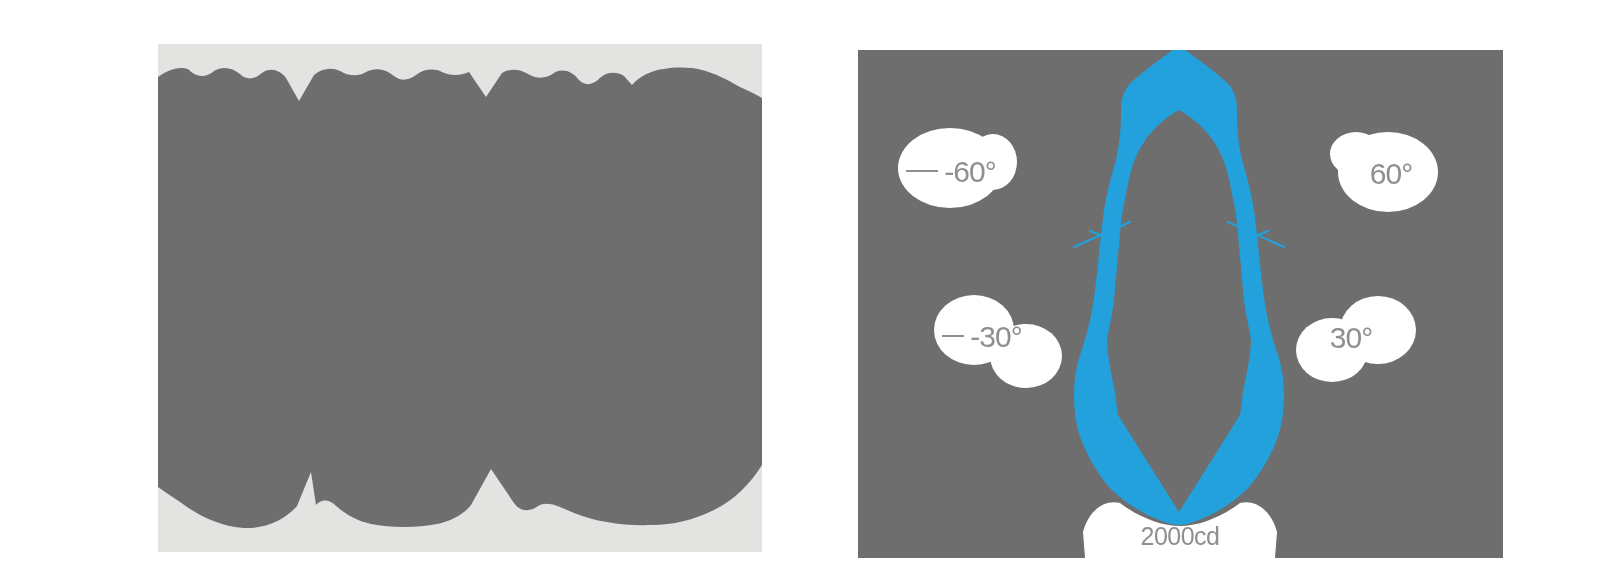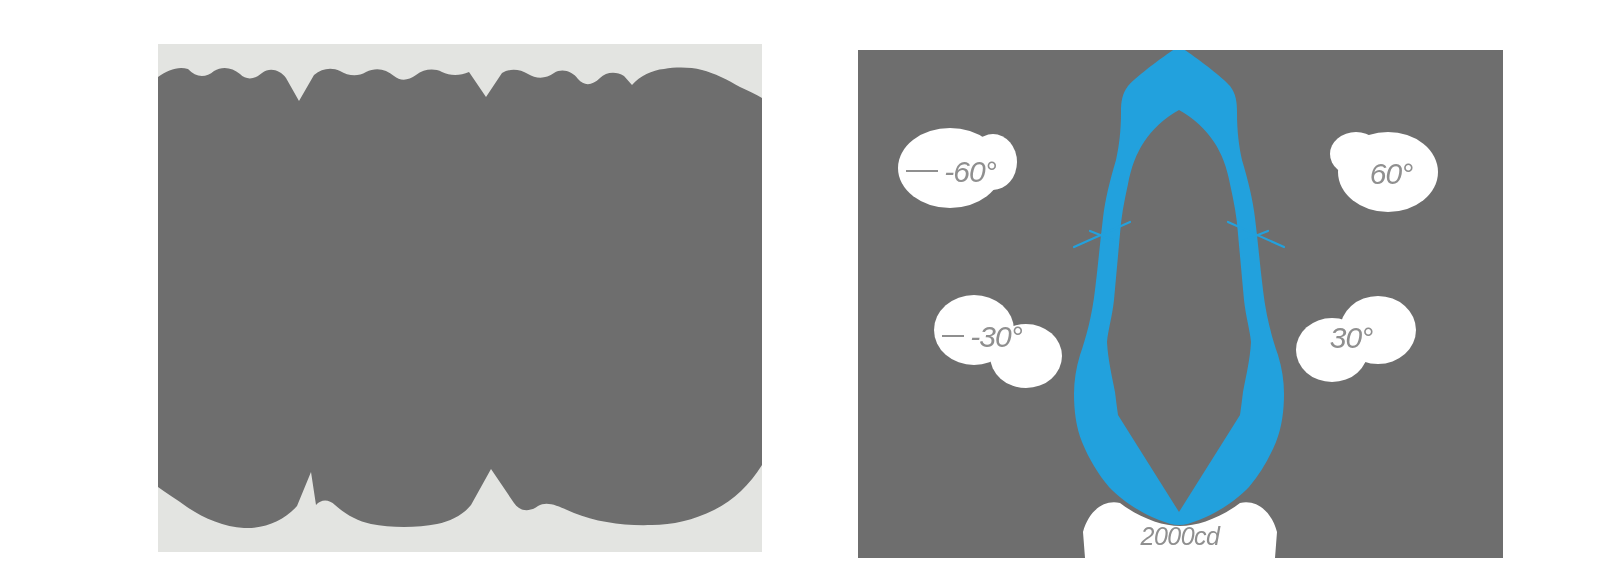--- a/index.html
+++ b/index.html
@@ -3,21 +3,21 @@
 <meta charset="utf-8">
 <style>
   html,body{margin:0;padding:0;}
   body{
     width:1600px;height:576px;
     background:#ffffff;
     position:relative;
     overflow:hidden;
     font-family:"Liberation Sans", sans-serif;
   }
-  .panel{position:absolute;font-style:italic;}
+  .panel{position:absolute;}
   .panel svg{display:block;width:100%;height:100%;}
   .panel-left{left:158px;top:44px;width:604px;height:508px;}
   .panel-right{left:858px;top:50px;width:645px;height:508px;}
 
   .lp-bg{fill:#e3e4e1;}
   .silhouette{fill:#6e6e6e;}
 
   .rp-bg{fill:#6e6e6e;}
   .beam{fill:#22a1dd;}
   .tick{stroke:#22a1dd;stroke-width:2.2;fill:none;stroke-linecap:round;}

